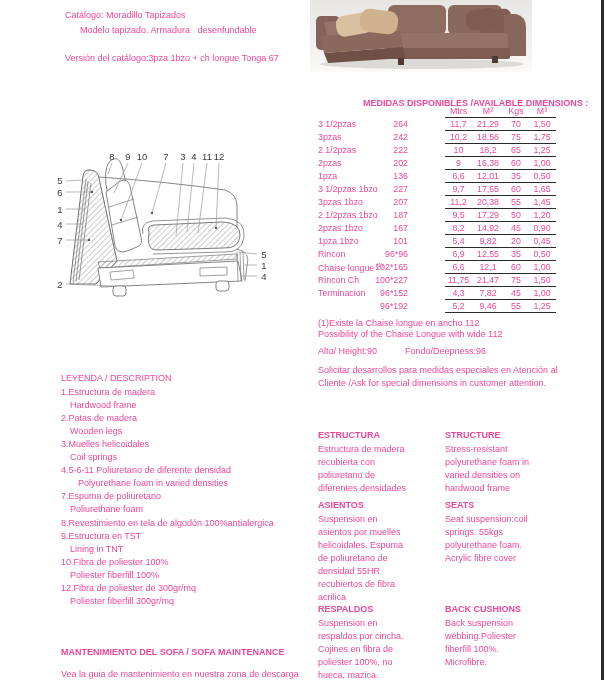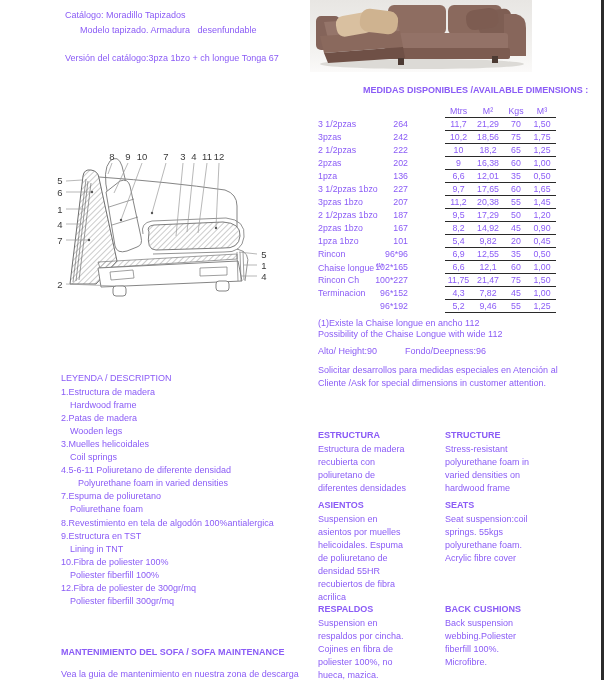--- a/index.html
+++ b/index.html
@@ -1,17 +1,17 @@
 <!DOCTYPE html>
 <html><head>
 <meta charset="utf-8">
 <style>
   html,body{margin:0;padding:0;background:#fff;}
   .page{position:relative;width:606px;height:680px;background:#fff;overflow:hidden;
-        font-family:"Liberation Sans",sans-serif;color:#8b5cf6;}
+        font-family:"Liberation Sans",sans-serif;color:#ec4899;}
   .abs{position:absolute;}
   .b{font-weight:bold;}
   .t9{font-size:9px;line-height:13px;}
   .pre{white-space:pre-line;}
   
   .right-border{left:601px;top:0;width:2.5px;height:680px;background:#2b2b2b;}
   
   .dim-table{left:318px;top:105px;width:240px;}
   .dim-row{position:relative;height:13px;font-size:8.8px;}
   .dim-row.header{height:13px;}
@@ -160,21 +160,21 @@
         <text x="20" y="88">4</text>
         <text x="20" y="104">7</text>
         <text x="20" y="148">2</text>
         <text x="224" y="118">5</text>
         <text x="224" y="129">1</text>
         <text x="224" y="140">4</text>
       </g>
     </svg>
   </div>
 
-  <div class="abs t9 b" style="left:318px;top:84px;padding-left:45px;">MEDIDAS DISPONIBLES /AVAILABLE DIMENSIONS :</div>
+  <div class="abs t9 b" style="left:318px;top:97px;padding-left:45px;">MEDIDAS DISPONIBLES /AVAILABLE DIMENSIONS :</div>
   <div class="abs dim-table">
     <div class="dim-row header">
       <span class="dim-grp">
         <span class="dim-c c0">Mtrs</span>
         <span class="dim-c c1">M²</span>
         <span class="dim-c c2">Kgs</span>
         <span class="dim-c c3">M³</span>
       </span>
     </div>
     <div>

